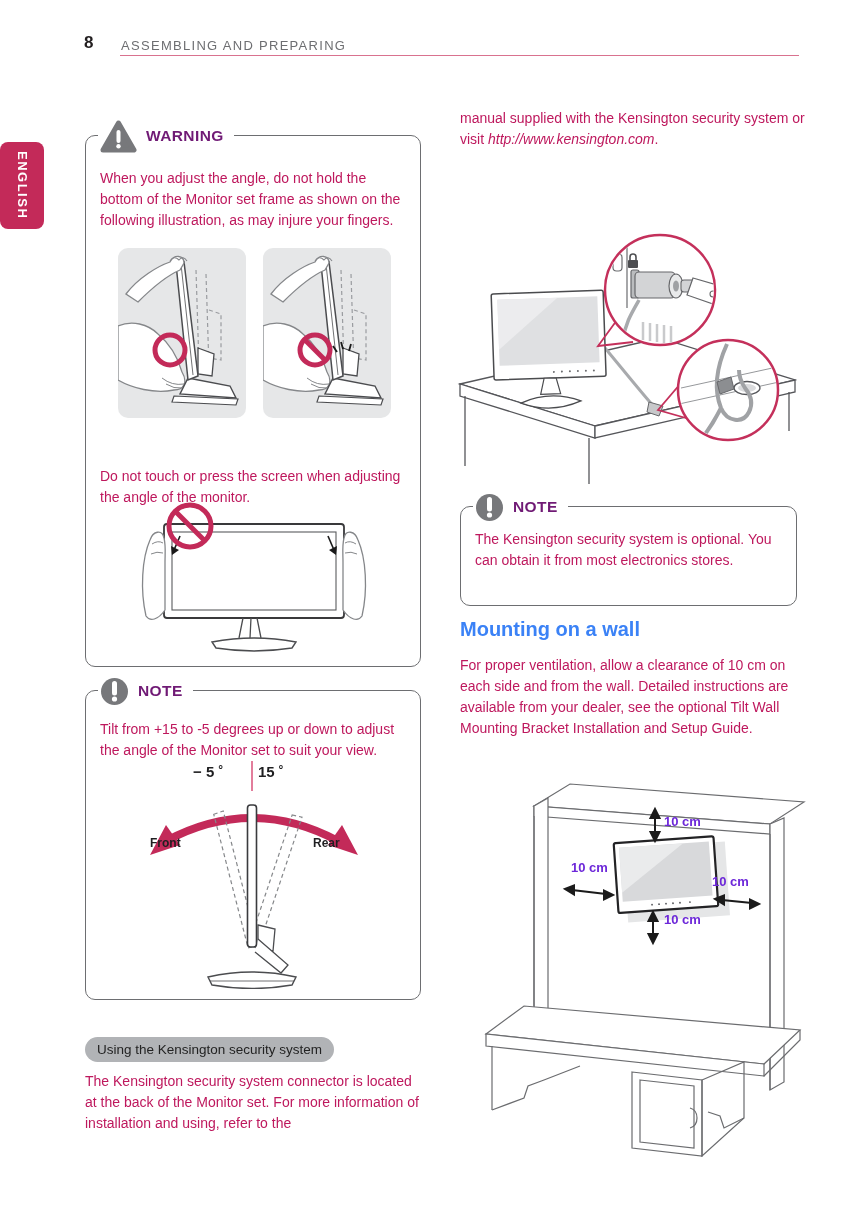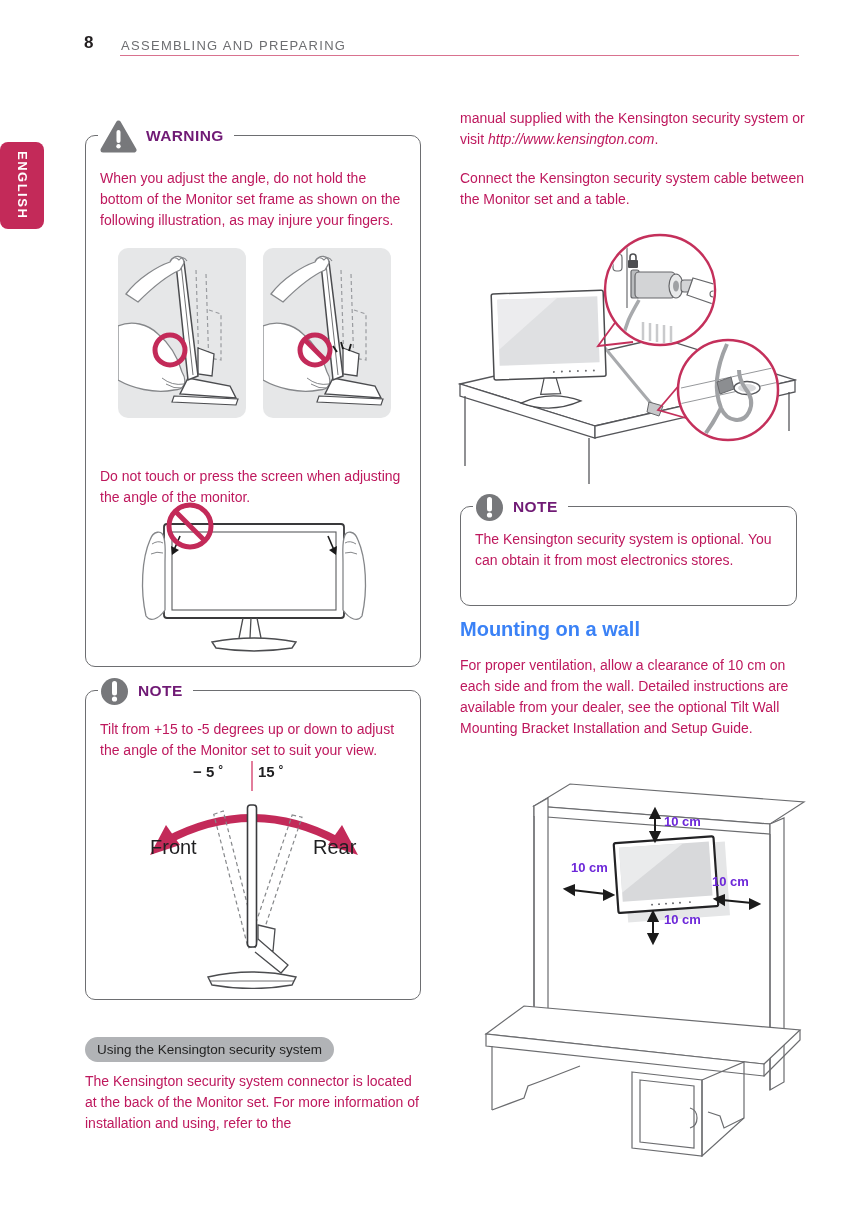--- a/index.html
+++ b/index.html
@@ -27,21 +27,21 @@
   .legend-title { color:#701a75; font-weight:bold; font-size:15.5px; letter-spacing:.4px; margin-left:9px; }
   .body-text { font-size:14px; line-height:21px; color:#be185d; }
   .card { position:absolute; width:128px; height:170px; background:#e6e7e8; border-radius:10px; }
   
   #kensington-pill { left:85px; top:1037px; height:25px; background:#b1b3b6; border-radius:13px;
     display:inline-flex; align-items:center; padding:0 12px; font-size:13.5px; color:#232323; }
   
   #mounting-heading { left:460px; top:618px; font-size:20px; font-weight:bold; color:#3b82f6; }
   .clearance { position:absolute; color:#6d28d9; font-weight:bold; font-size:13px; }
   .angle-label { position:absolute; font-size:15px; font-weight:bold; color:#1f1f21; }
-  .fr-label { position:absolute; font-size:20px; font-weight:normal; color:#1f1f21; }
+  .fr-label { position:absolute; font-size:12px; font-weight:bold; color:#1f1f21; }
   .italic { font-style:italic; }
 </style>
 </head>
 <body>
 
 <div id="page">
 
   <div class="abs" id="page-number">8</div>
   <div class="abs" id="header-title">ASSEMBLING AND PREPARING</div>
   <div class="abs" id="header-rule"></div>
@@ -157,21 +157,20 @@
   <div class="angle-label" style="left:258px; top:763px;">15 ˚</div>
   <div class="fr-label" style="left:150px; top:836px;">Front</div>
   <div class="fr-label" style="left:313px; top:836px;">Rear</div>
 
   <div class="abs body-text" style="left:85px; top:1071px; width:342px;">The Kensington security system connector is located at the back of the Monitor set. For more information of installation and using, refer to the</div>
   <div class="abs" id="kensington-pill">Using the Kensington security system</div>
 
   <div class="abs body-text" style="left:460px; top:108px; width:348px;">
     <span>manual supplied with the Kensington security system or visit </span><span class="italic">http://www.kensington.com</span><span>.</span>
   </div>
-  <div class="abs body-text" style="left:460px; top:168px; width:348px;">Connect the Kensington security system cable between the Monitor set and a table.</div>
 
   <svg class="abs" style="left:455px; top:226px;" width="350" height="260" viewBox="0 0 350 260">
 
     <g stroke="#55565a" stroke-width="1.3" fill="#fff">
       <polygon points="5,158 205,112 340,154 140,200"></polygon>
       <polygon points="5,158 5,170 140,212 140,200"></polygon>
       <polygon points="140,200 340,154 340,166 140,212"></polygon>
       <line x1="10" y1="170" x2="10" y2="240"></line>
       <line x1="134" y1="212" x2="134" y2="258"></line>
       <line x1="334" y1="166" x2="334" y2="205"></line>

